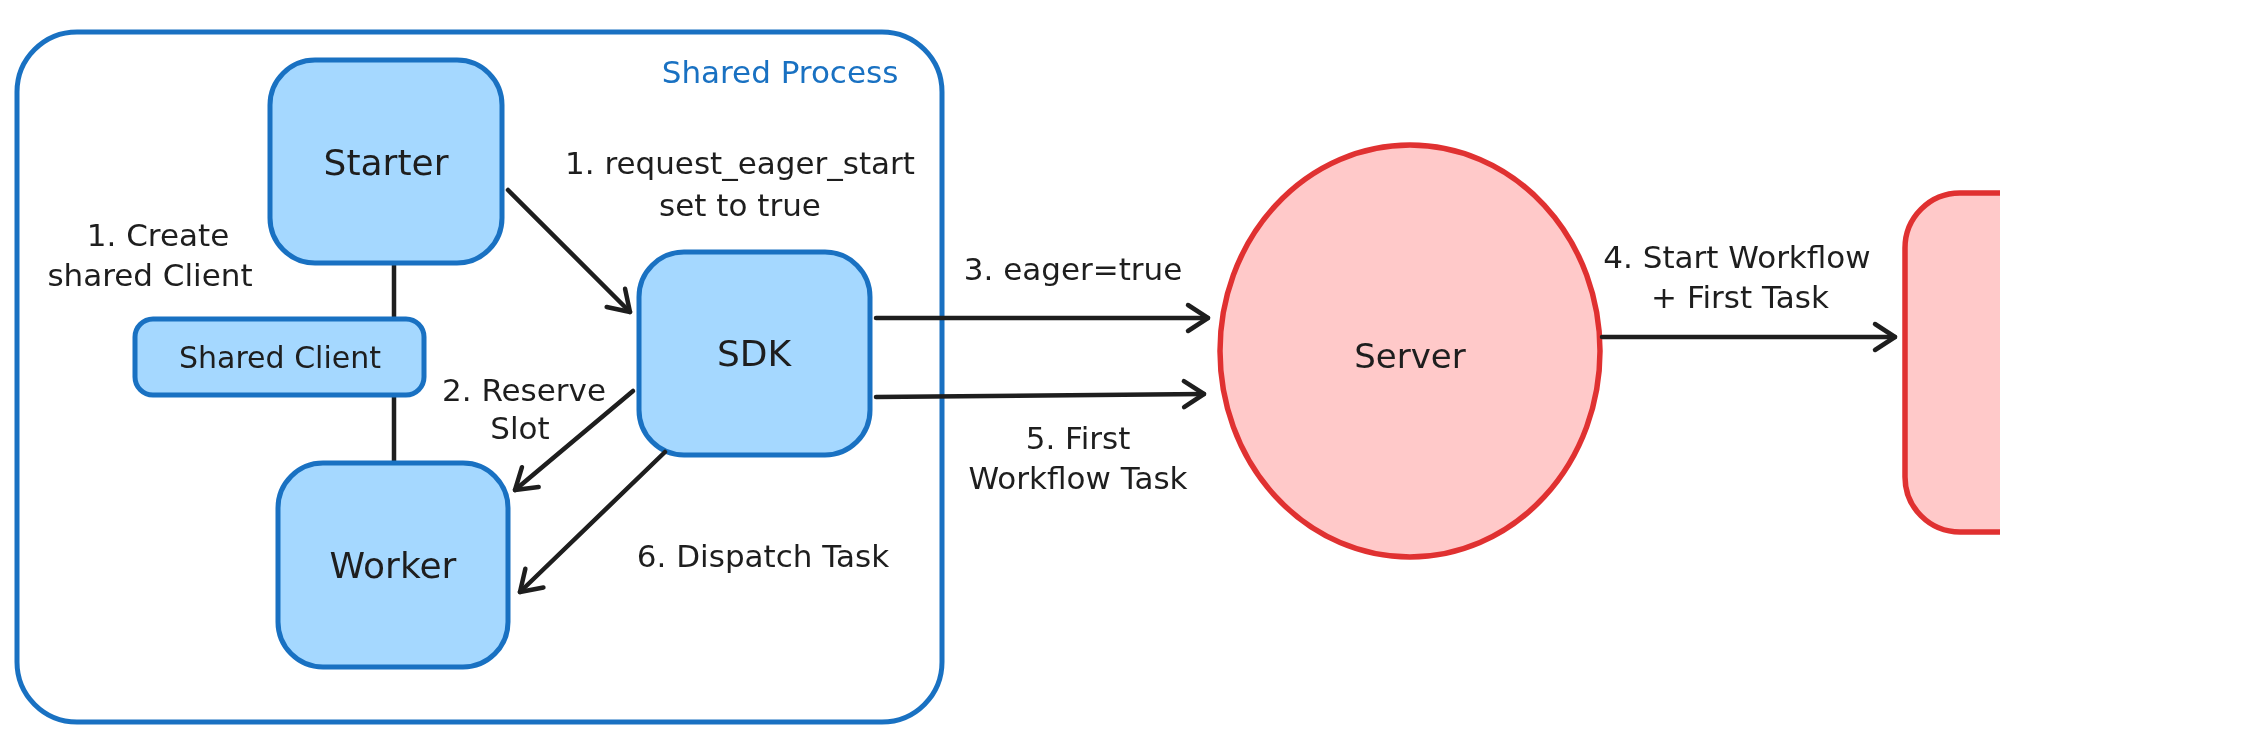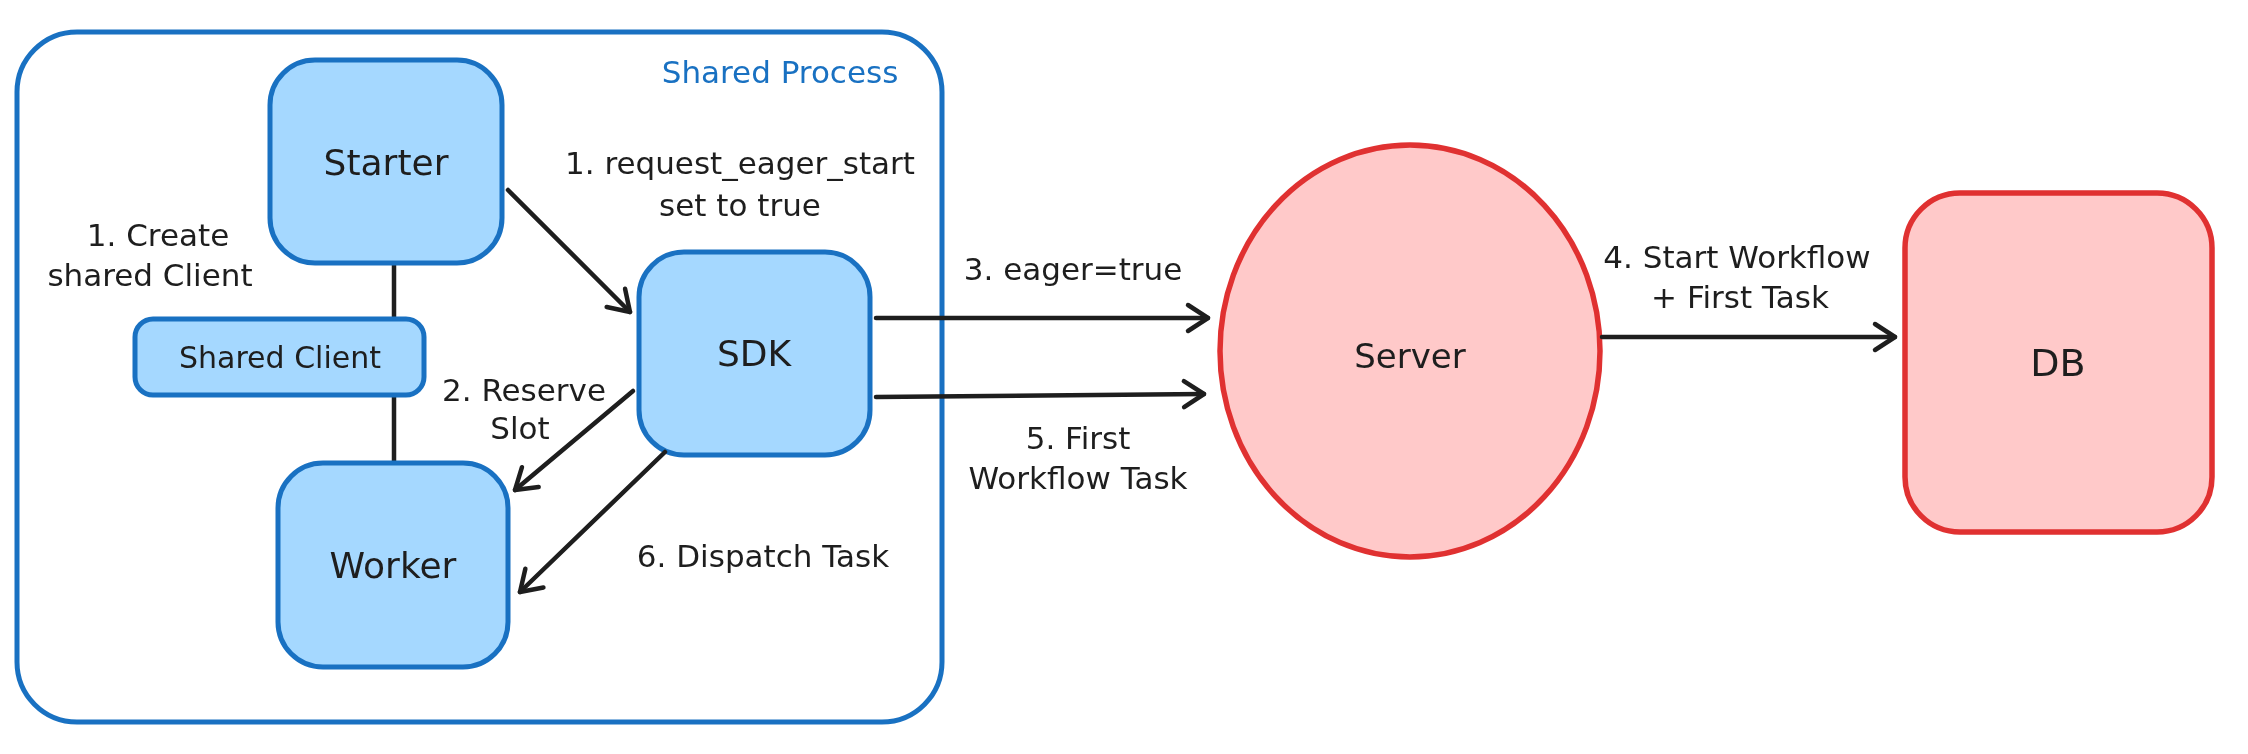--- a/index.html
+++ b/index.html
@@ -2,21 +2,21 @@
 <html style="--background: #ffffff; --ink: #1e1e1e; --blue-stroke: #1971c2; --blue-fill: #a5d8ff; --red-stroke: #e03131; --red-fill: #ffc9c9;"><head>
 <meta charset="utf-8">
 <style>
   html, body {
     margin: 0;
     padding: 0;
     background: var(--background, #ffffff);
   }
   .stage {
     position: relative;
-    width: 2248px;
+    width: 2000px;
     height: 754px;
     background: var(--background, #ffffff);
     overflow: hidden;
   }
   svg { display: block; }
 
   .container-box {
     fill: none;
     stroke: var(--blue-stroke, #1971c2);
     stroke-width: 5;

